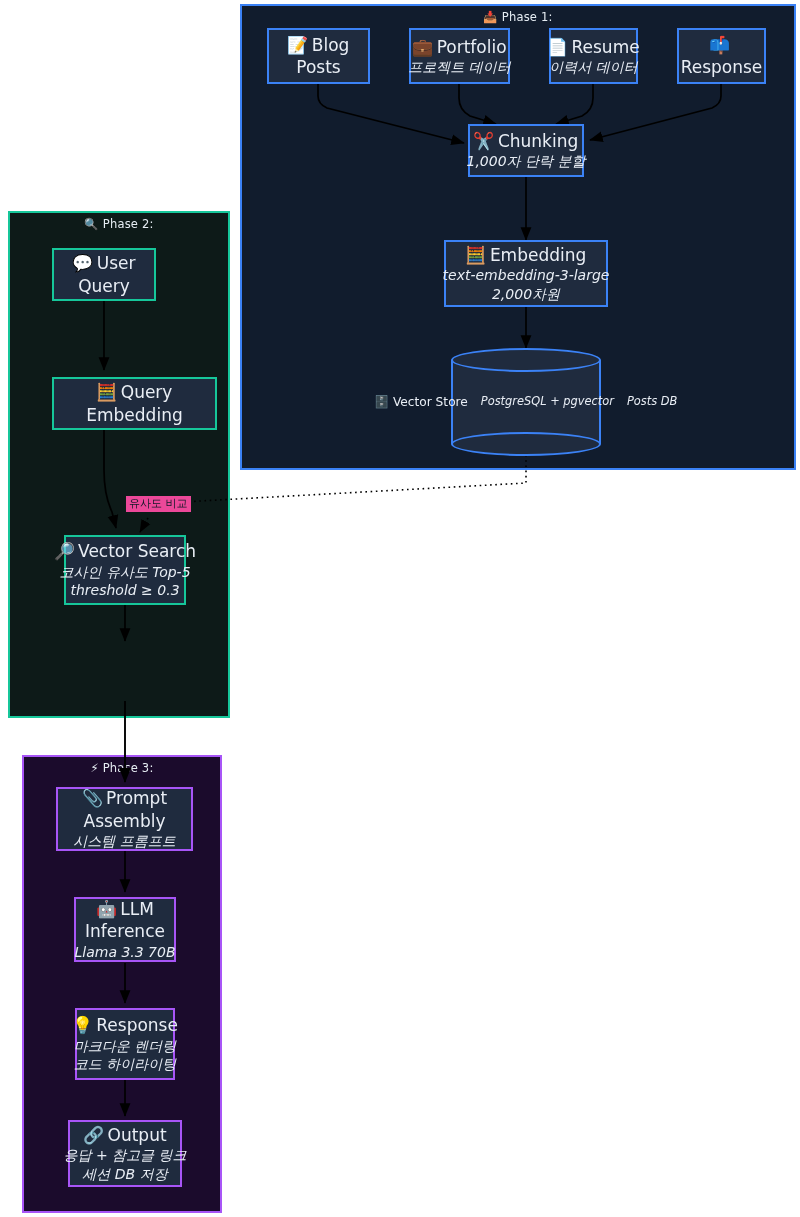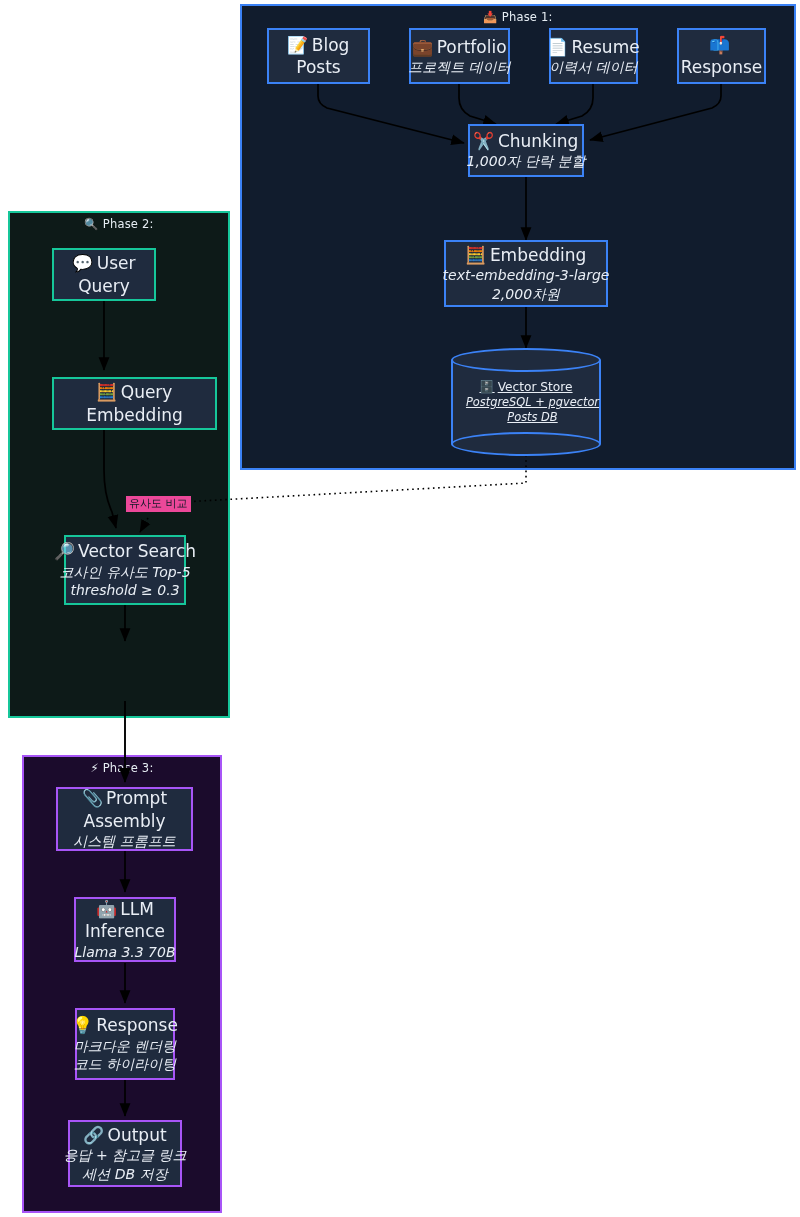--- a/index.html
+++ b/index.html
@@ -130,25 +130,24 @@
     border-radius: 50%;
     background: #1f2b3e;
   }
   .cyl .cyl-top { top: 0; }
   .cyl .cyl-bot { bottom: 0; background: #1f2b3e; }
   .cyl .cyl-text {
     position: absolute;
     left: 0; top: 0;
     width: 100%; height: 100%;
     display: flex;
-    flex-direction: column;
+    flex-direction: row;
     align-items: center;
     justify-content: center;
     line-height: 1.32;
-    text-decoration: underline;
   }
   .cyl .ln1 { font-size: 12.2px; white-space: nowrap; }
   .cyl .ln1 .emoji { margin-right: 3px; }
   .cyl .ln2, .cyl .ln3 { font-size: 11.4px; font-style: italic; white-space: nowrap; margin-left: 13px; }
 
   
   .edge-label {
     position: absolute;
     z-index: 12;
     background: #ec4899;

